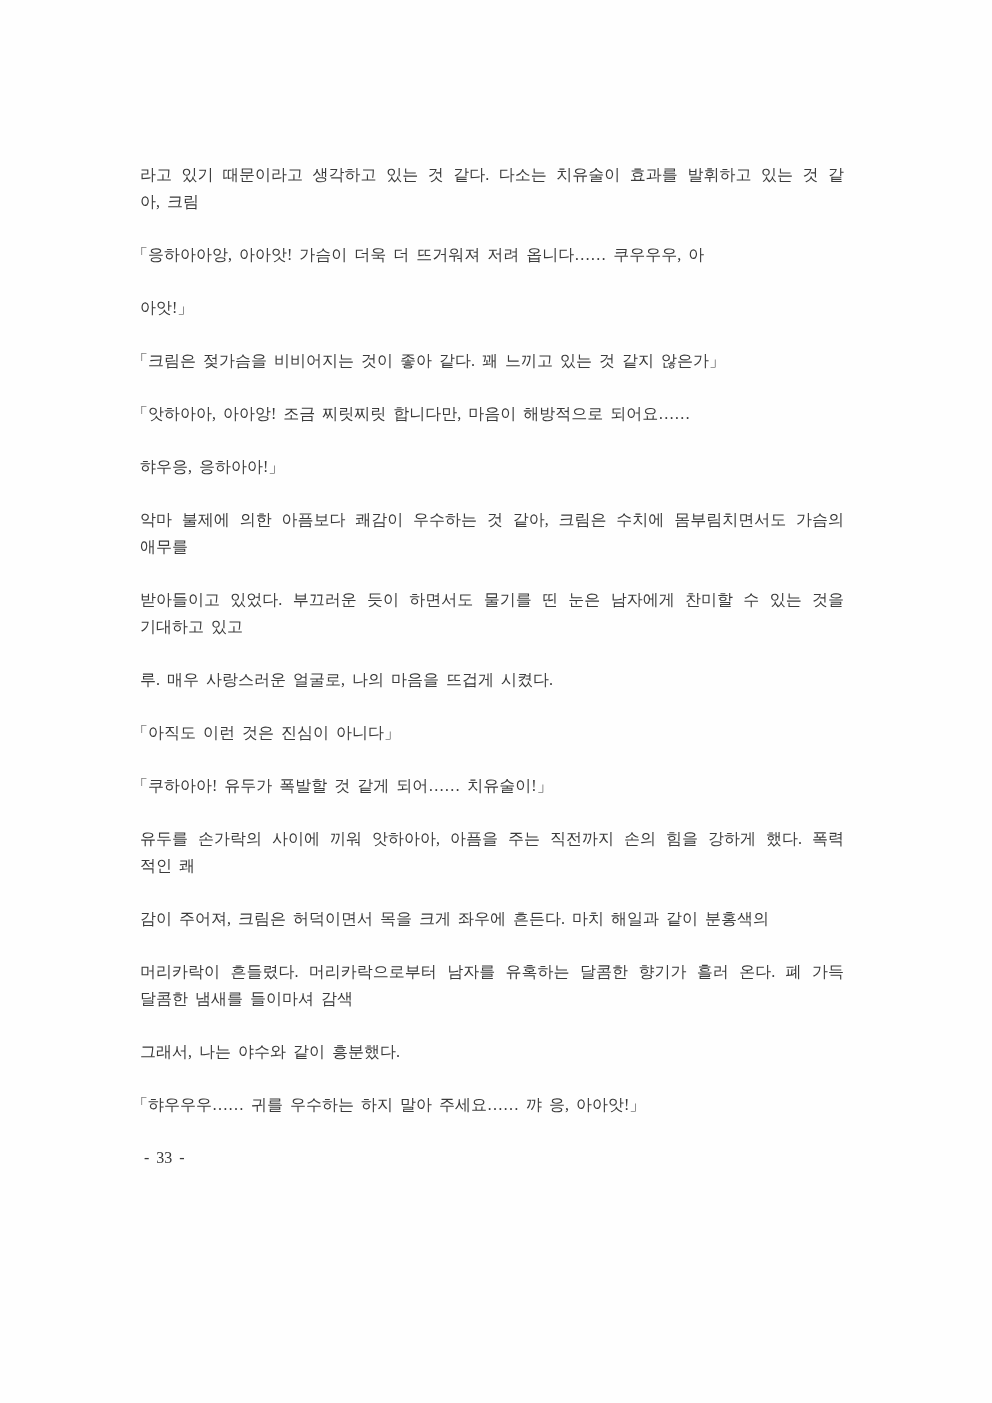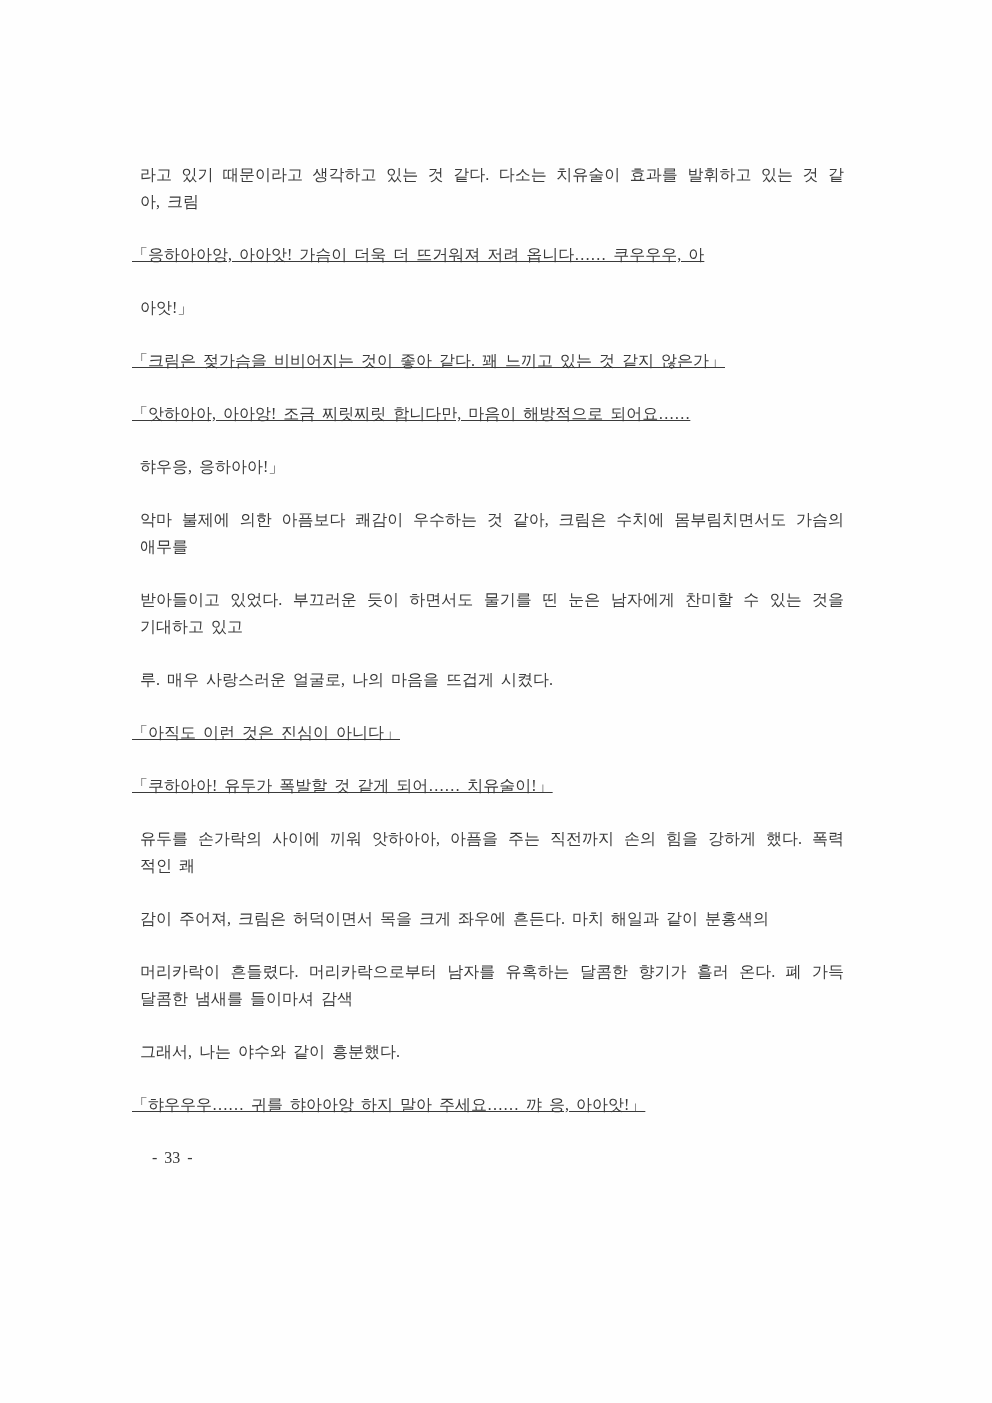--- a/index.html
+++ b/index.html
@@ -34,24 +34,23 @@
     white-space: nowrap;
     text-align: left;
   }
   .line.justify {
     white-space: normal;
     text-align: justify;
     text-align-last: justify;
   }
   .line.hang {
     margin-left: -8px;
-    text-decoration: underline;
   }
   .page-number {
-    margin: 12px;
+    margin: 4px;
     white-space: nowrap;
   }
 </style>
 </head>
 <body style="background: rgb(254, 254, 254); color: rgb(58, 58, 58);">
 
 <main class="page-content">
   <div id="paragraphs">
       <p class="para">
         <span class="line justify">라고 있기 때문이라고 생각하고 있는 것 같다. 다소는 치유술이 효과를 발휘하고 있는 것 같</span>
@@ -97,17 +96,17 @@
         <span class="line">감이 주어져, 크림은 허덕이면서 목을 크게 좌우에 흔든다. 마치 해일과 같이 분홍색의</span>
       </p>
       <p class="para">
         <span class="line justify">머리카락이 흔들렸다. 머리카락으로부터 남자를 유혹하는 달콤한 향기가 흘러 온다. 폐 가득</span>
         <span class="line">달콤한 냄새를 들이마셔 감색</span>
       </p>
       <p class="para">
         <span class="line">그래서, 나는 야수와 같이 흥분했다.</span>
       </p>
       <p class="para">
-        <span class="line hang">「햐우우우…… 귀를 햐아아앙 하지 말아 주세요…… 꺄 응, 아아앗!」</span>
+        <span class="line hang">「햐우우우…… 귀를 우수하는 하지 말아 주세요…… 꺄 응, 아아앗!」</span>
       </p>
     </div>
   <div class="page-number">- 33 -</div>
 </main>
 
 </body></html>

